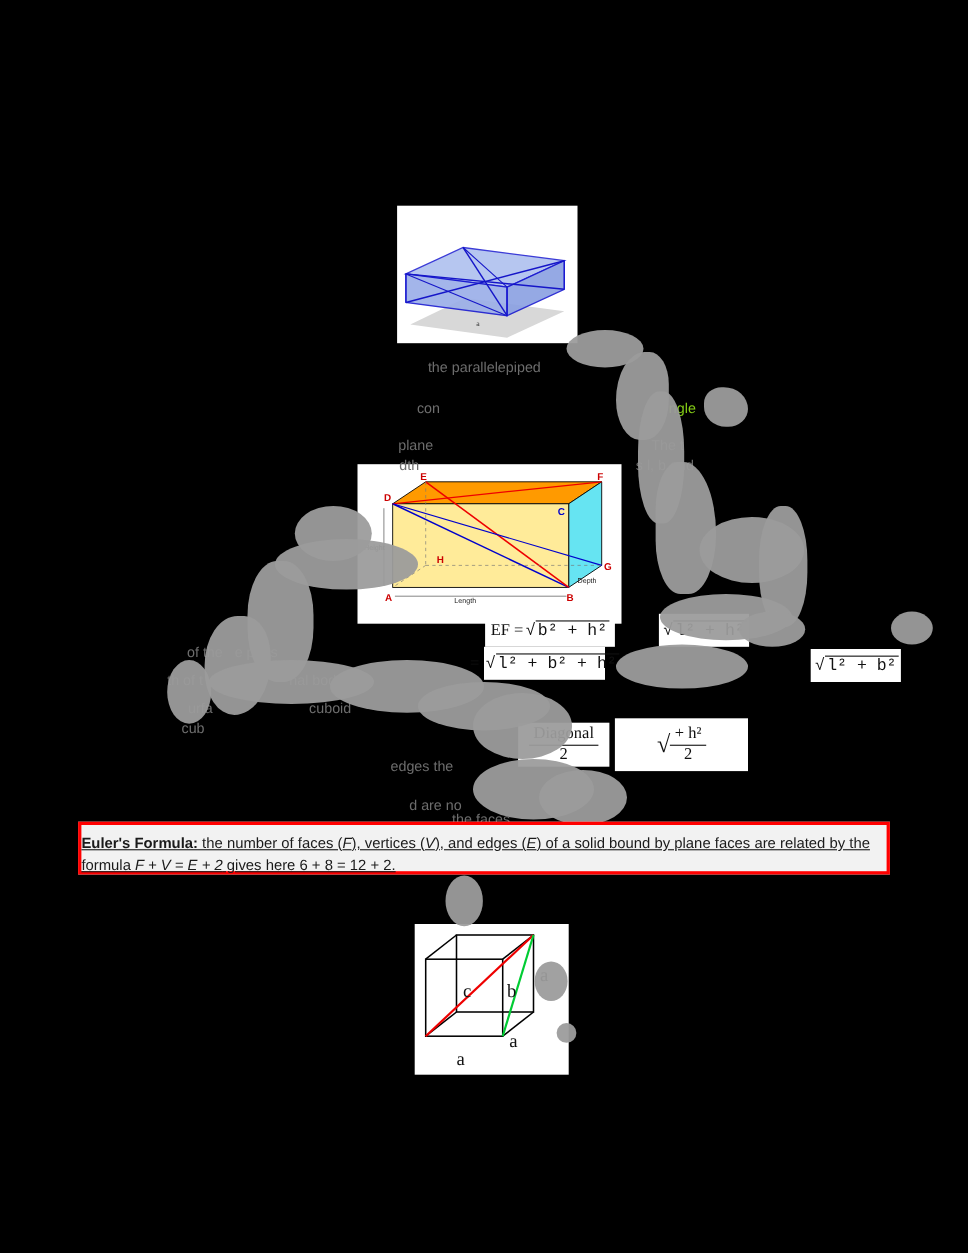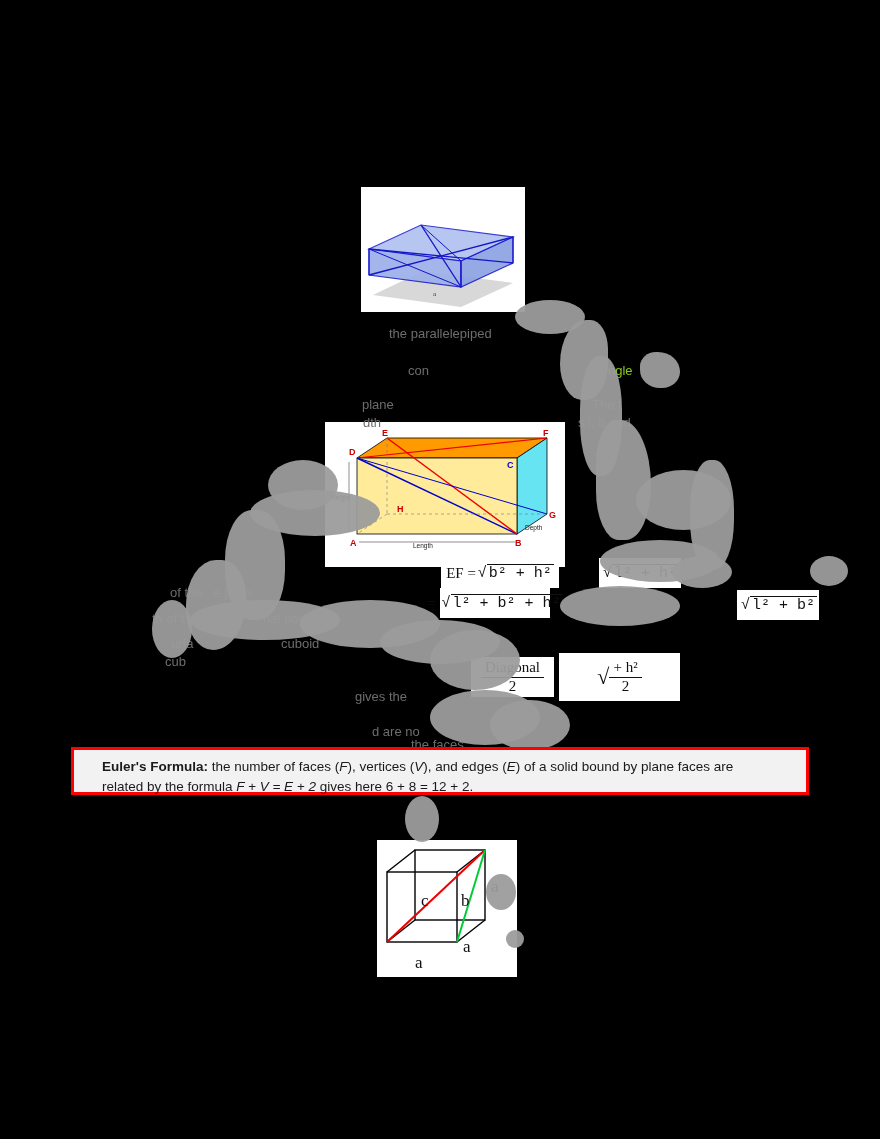--- a/index.html
+++ b/index.html
@@ -84,25 +84,26 @@
   
   #euler-box {
     position: absolute;
     left: 71px;
     top: 747px;
     width: 738px;
     height: 48px;
     background: #f2f2f2;
     border: 3px solid #ff0000;
     box-sizing: border-box;
-    padding: 7px 28px;
+    padding: 7px 0;
     color: #1a1a1a;
     font-size: 13.5px;
     line-height: 1.45;
     font-family: "Liberation Sans", sans-serif;
+    text-decoration: underline;
   }
   #euler-box b { font-weight: bold; }
   #euler-box i { font-style: italic; }
 
   .sqrt-wrap { position: relative; display: inline-block; padding-left: 2px; font-family: Liberation Mono, monospace; }
 </style>
 </head>
 <body>
 
 <div class="page">
@@ -184,34 +185,34 @@
 
       <text x="44" y="66" font-size="17" fill="#111" font-family="Liberation Serif, serif">c</text>
       <text x="84" y="66" font-size="17" fill="#111" font-family="Liberation Serif, serif">b</text>
       <text x="114" y="52" font-size="17" fill="#111" font-family="Liberation Serif, serif">a</text>
       <text x="86" y="112" font-size="17" fill="#111" font-family="Liberation Serif, serif">a</text>
       <text x="38" y="128" font-size="17" fill="#111" font-family="Liberation Serif, serif">a</text>
     </svg>
   </div>
 
   <div class="txt dim1" style="left:389px; top:311px;">the parallelepiped</div>
-  <div class="txt dim1" style="left:408px; top:348px;">con</div>
+  <div class="txt dim1" style="left:379px; top:348px;">con</div>
   <div class="txt dim2" style="left:608px; top:348px;">ngle</div>
   <div class="txt dim1" style="left:362px; top:382px;">plane</div>
   <div class="txt dim1" style="left:592px; top:382px;">The t</div>
   <div class="txt dim1" style="left:363px; top:400px;">dth</div>
   <div class="txt dim1" style="left:578px; top:400px;">s l, b and</div>
 
   <div class="txt dim1" style="left:170px; top:570px;">of the   e pairs</div>
   <div class="txt dim1" style="left:152px; top:596px;">th of t</div>
   <div class="txt dim1" style="left:263px; top:596px;">nal body</div>
   <div class="txt dim1" style="left:171px; top:621px;">urfa</div>
   <div class="txt dim1" style="left:281px; top:621px;">cuboid</div>
   <div class="txt dim1" style="left:165px; top:639px;">cub</div>
-  <div class="txt dim1" style="left:355px; top:674px;">gives the</div>
+  <div class="txt dim1" style="left:355px; top:674px;">edges the</div>
   <div class="txt dim1" style="left:372px; top:709px;">d are no</div>
   <div class="txt dim1" style="left:411px; top:722px;">the faces</div>
 
   <div class="formula-chip" style="left:441px; top:558px; width:118px; height:30px;">
     <span>EF = </span>
       <span class="sqrt-wrap">√<span style="border-top:1px solid #111; padding:0 2px;">b² + h²</span></span>
   </div>
   <div class="formula-chip" style="left:599px; top:558px; width:82px; height:30px;">
     <span class="sqrt-wrap">√<span style="border-top:1px solid #111; padding:0 2px;">l² + h²</span></span>
   </div>

